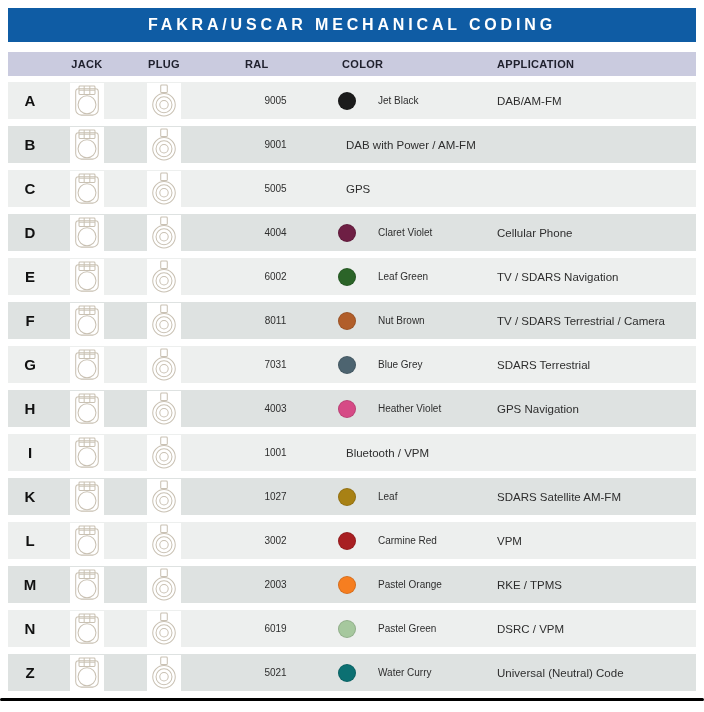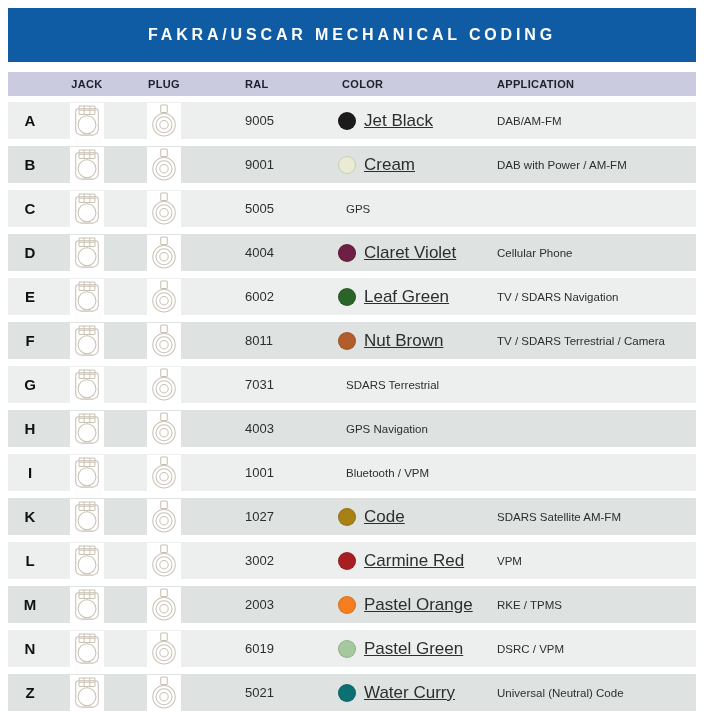--- a/index.html
+++ b/index.html
@@ -12,21 +12,21 @@
   .sheet {
     width: 704px;
     height: 712px;
     box-sizing: border-box;
     padding: 8px 8px 0 8px;
     background: #ffffff;
     position: relative;
     overflow: hidden;
   }
   .title-bar {
-    height: 54px;
+    height: 34px;
     background: var(--title-bg, #0f5ca4);
     display: flex;
     align-items: center;
     justify-content: center;
     margin-bottom: 10px;
   }
   .title-bar span {
     color: #ffffff;
     font-size: 16px;
     font-weight: bold;
@@ -78,42 +78,42 @@
     align-items: center;
     justify-content: center;
   }
   .icon-tile svg {
     stroke: #c9c1b3;
     fill: none;
     stroke-width: 1.1;
   }
   .ral-cell {
     padding-left: 39px;
-    font-size: 13px;
+    font-size: 10px;
     color: #2e2e2e;
+    text-align: center;
   }
   .color-cell {
     display: flex;
     align-items: center;
     padding-left: 32px;
   }
   .swatch {
     width: 18px;
     height: 18px;
     border-radius: 50%;
     border: 1px solid rgba(0,0,0,0.13);
     box-sizing: border-box;
     flex: 0 0 auto;
   }
   .color-label {
-    margin-left: 8px;
-    font-size: 17px;
+    margin-left: 22px;
+    font-size: 10px;
     color: #2e2e2e;
     white-space: nowrap;
-    text-decoration: underline;
   }
   .app-cell {
     padding-left: 40px;
     font-size: 11.5px;
     color: #2e2e2e;
     white-space: nowrap;
   }
   .bottom-rule {
     margin: 5px -8px 0 -8px;
     height: 3px;
@@ -198,24 +198,20 @@
           <rect x="12.5" y="2" width="7" height="8" rx="1"></rect>
           <circle cx="16" cy="23" r="12"></circle>
           <circle cx="16" cy="23" r="8.5"></circle>
           <circle cx="16" cy="23" r="4.5"></circle>
         </svg>
       </span>
     </div>
 
     <div class="ral-cell">9001</div>
 
-    <div class="color-cell">
-      <span class="swatch" style="background: rgb(233, 236, 210);"></span>
-      <span class="color-label">Cream</span>
-    </div>
 
     <div class="app-cell">DAB with Power / AM-FM</div>
   </div>
       <div class="grid-row row light">
     <div class="code-cell">C</div>
 
     <div class="icon-cell">
       <span class="icon-tile">
         <svg viewBox="0 0 34 38" width="32" height="36" aria-hidden="true">
           <rect x="8.5" y="3" width="17" height="9" rx="1"></rect>
@@ -374,20 +370,24 @@
           <rect x="12.5" y="2" width="7" height="8" rx="1"></rect>
           <circle cx="16" cy="23" r="12"></circle>
           <circle cx="16" cy="23" r="8.5"></circle>
           <circle cx="16" cy="23" r="4.5"></circle>
         </svg>
       </span>
     </div>
 
     <div class="ral-cell">7031</div>
 
+    <div class="color-cell">
+      <span class="swatch" style="background: rgb(77, 100, 112);"></span>
+      <span class="color-label">Blue Grey</span>
+    </div>
 
     <div class="app-cell">SDARS Terrestrial</div>
   </div>
       <div class="grid-row row dark">
     <div class="code-cell">H</div>
 
     <div class="icon-cell">
       <span class="icon-tile">
         <svg viewBox="0 0 34 38" width="32" height="36" aria-hidden="true">
           <rect x="8.5" y="3" width="17" height="9" rx="1"></rect>
@@ -406,20 +406,24 @@
           <rect x="12.5" y="2" width="7" height="8" rx="1"></rect>
           <circle cx="16" cy="23" r="12"></circle>
           <circle cx="16" cy="23" r="8.5"></circle>
           <circle cx="16" cy="23" r="4.5"></circle>
         </svg>
       </span>
     </div>
 
     <div class="ral-cell">4003</div>
 
+    <div class="color-cell">
+      <span class="swatch" style="background: rgb(214, 74, 134);"></span>
+      <span class="color-label">Heather Violet</span>
+    </div>
 
     <div class="app-cell">GPS Navigation</div>
   </div>
       <div class="grid-row row light">
     <div class="code-cell">I</div>
 
     <div class="icon-cell">
       <span class="icon-tile">
         <svg viewBox="0 0 34 38" width="32" height="36" aria-hidden="true">
           <rect x="8.5" y="3" width="17" height="9" rx="1"></rect>
@@ -472,21 +476,21 @@
           <circle cx="16" cy="23" r="8.5"></circle>
           <circle cx="16" cy="23" r="4.5"></circle>
         </svg>
       </span>
     </div>
 
     <div class="ral-cell">1027</div>
 
     <div class="color-cell">
       <span class="swatch" style="background: rgb(168, 129, 20);"></span>
-      <span class="color-label">Code</span>
+      <span class="color-label">Leaf</span>
     </div>
 
     <div class="app-cell">SDARS Satellite AM-FM</div>
   </div>
       <div class="grid-row row light">
     <div class="code-cell">L</div>
 
     <div class="icon-cell">
       <span class="icon-tile">
         <svg viewBox="0 0 34 38" width="32" height="36" aria-hidden="true">

